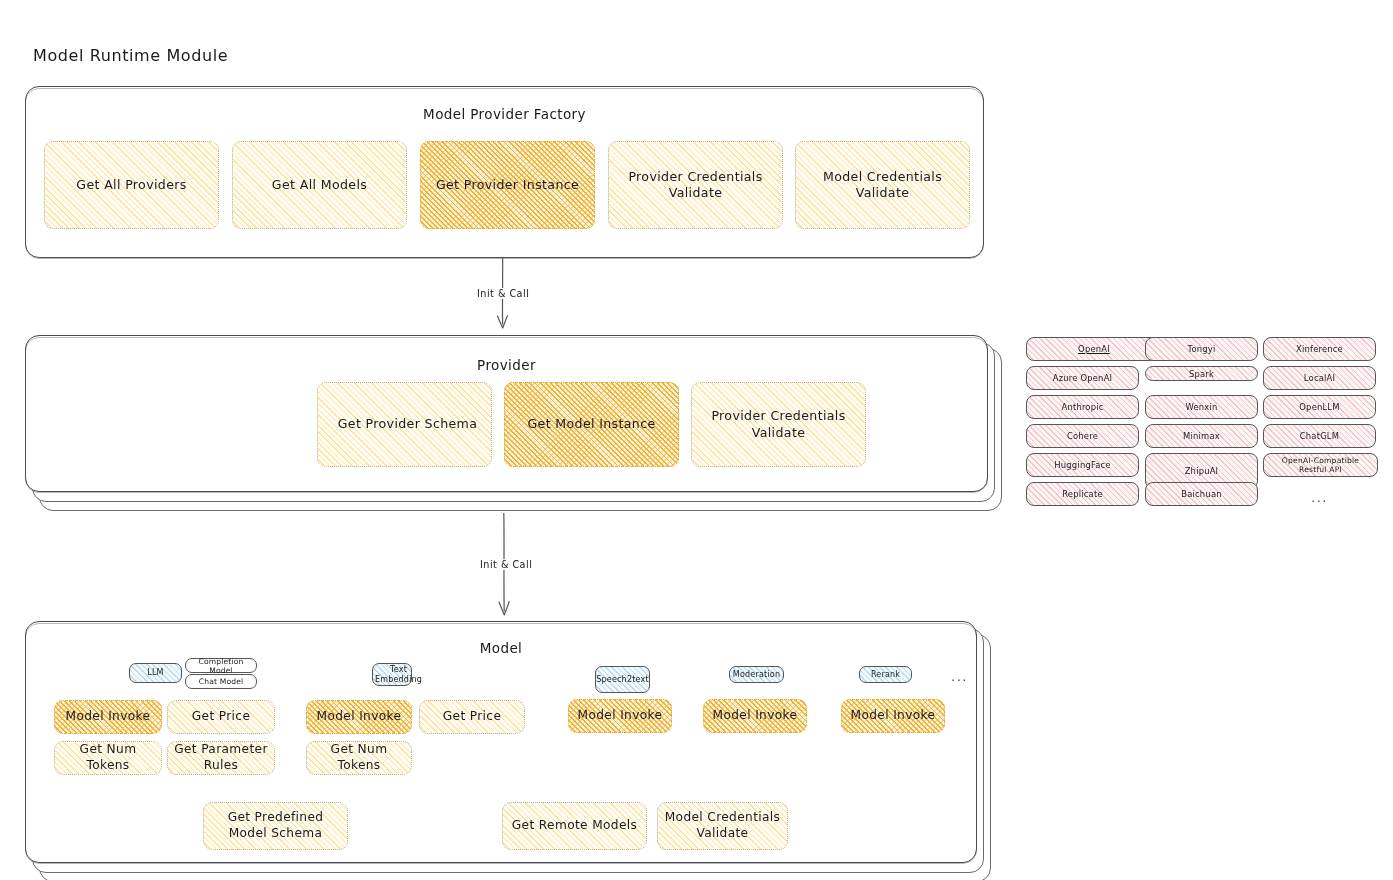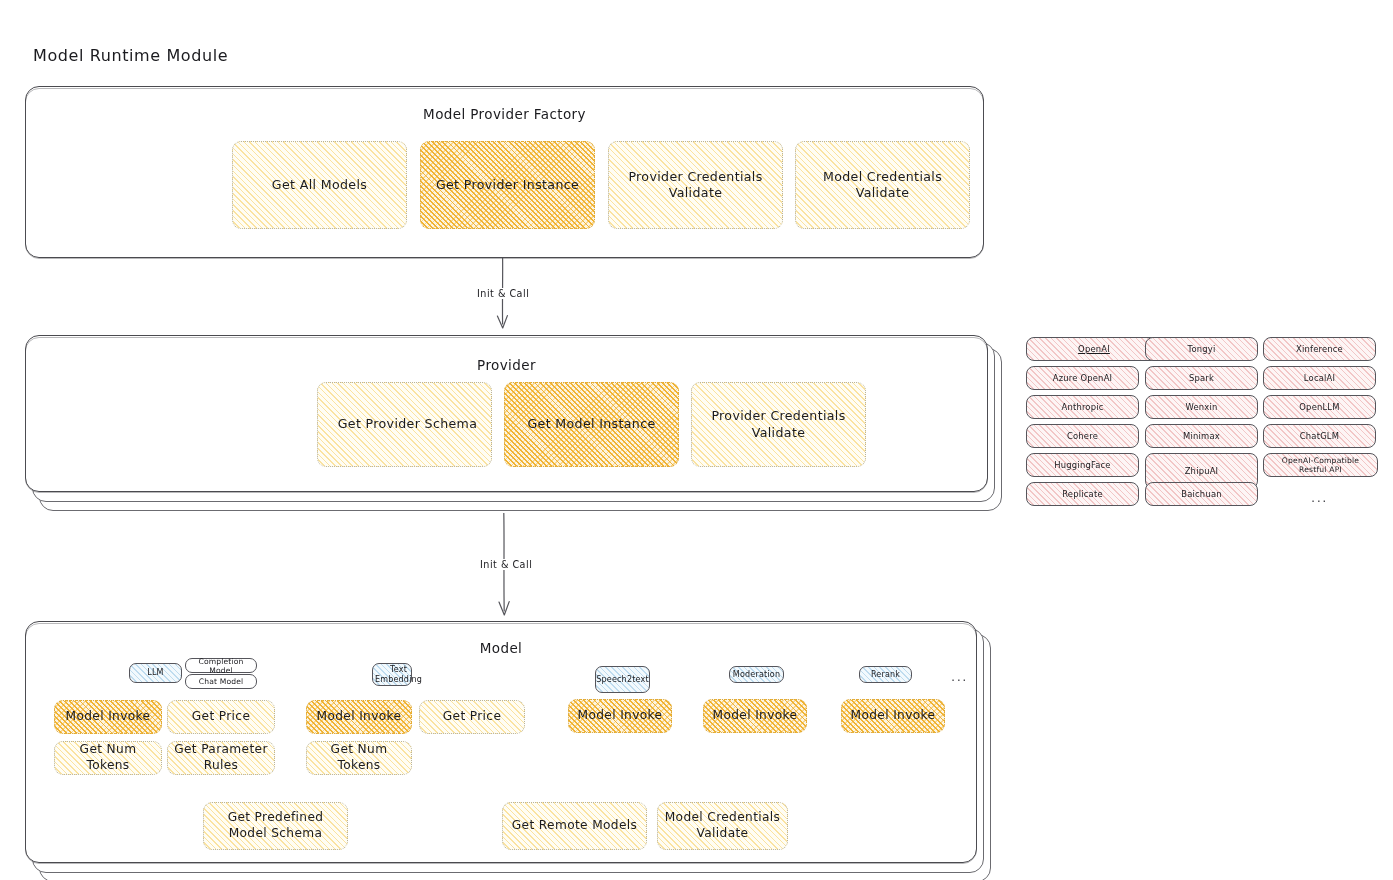--- a/index.html
+++ b/index.html
@@ -118,20 +118,21 @@
 </head>
 <body>
 
 <div class="canvas">
 
   <div class="page-title">Model Runtime Module</div>
 
   <div class="container" style="left:25px;top:50px;width:959px;height:172px;"></div>
   <div class="container-title" style="left:25px;top:70px;width:959px;">Model Provider Factory</div>
 
+  <div class="node fill-yellow" style="left:44px;top:105px;width:175px;height:88px;">Get All Providers</div>
   <div class="node fill-yellow" style="left:232px;top:105px;width:175px;height:88px;">Get All Models</div>
   <div class="node fill-orange" style="left:420px;top:105px;width:175px;height:88px;">Get Provider Instance</div>
   <div class="node fill-yellow" style="left:608px;top:105px;width:175px;height:88px;">Provider Credentials Validate</div>
   <div class="node fill-yellow" style="left:795px;top:105px;width:175px;height:88px;">Model Credentials Validate</div>
 
   <div class="arrow-wrap" style="left:478px;top:222px;width:50px;height:76px;">
     <svg width="50" height="76" viewBox="0 0 50 76">
       <path d="M24.6 0 C24.9 18, 24.2 40, 24.6 66" stroke="#55555b" stroke-width="1.2" fill="none" stroke-linecap="round"></path>
       <path d="M19.4 58 L24.7 70 L29.4 57.6" stroke="#55555b" stroke-width="1.2" fill="none" stroke-linecap="round" stroke-linejoin="round"></path>
     </svg>
@@ -148,21 +149,21 @@
   <div class="node fill-yellow" style="left:691px;top:346px;width:175px;height:85px;">Provider Credentials Validate</div>
 
   <div class="chip" style="left:1026px;top:301px;width:136px;height:24px;text-decoration:underline;">OpenAI</div>
   <div class="chip" style="left:1026px;top:330px;width:113px;height:24px;">Azure OpenAI</div>
   <div class="chip" style="left:1026px;top:359px;width:113px;height:24px;">Anthropic</div>
   <div class="chip" style="left:1026px;top:388px;width:113px;height:24px;">Cohere</div>
   <div class="chip" style="left:1026px;top:417px;width:113px;height:24px;">HuggingFace</div>
   <div class="chip" style="left:1026px;top:446px;width:113px;height:24px;">Replicate</div>
 
   <div class="chip" style="left:1145px;top:301px;width:113px;height:24px;">Tongyi</div>
-  <div class="chip" style="left:1145px;top:330px;width:113px;height:24px;">Spark</div>
+  <div class="chip" style="left:1145px;top:330px;width:113px;height:15px;">Spark</div>
   <div class="chip" style="left:1145px;top:359px;width:113px;height:24px;">Wenxin</div>
   <div class="chip" style="left:1145px;top:388px;width:113px;height:24px;">Minimax</div>
   <div class="chip" style="left:1145px;top:417px;width:113px;height:36px;">ZhipuAI</div>
   <div class="chip" style="left:1145px;top:446px;width:113px;height:24px;">Baichuan</div>
 
   <div class="chip" style="left:1263px;top:301px;width:113px;height:24px;">Xinference</div>
   <div class="chip" style="left:1263px;top:330px;width:113px;height:24px;">LocalAI</div>
   <div class="chip" style="left:1263px;top:359px;width:113px;height:24px;">OpenLLM</div>
   <div class="chip" style="left:1263px;top:388px;width:113px;height:24px;">ChatGLM</div>
   <div class="chip" style="left:1263px;top:417px;width:115px;height:24px;font-size:7.6px;">OpenAI-Compatible Restful API</div>

